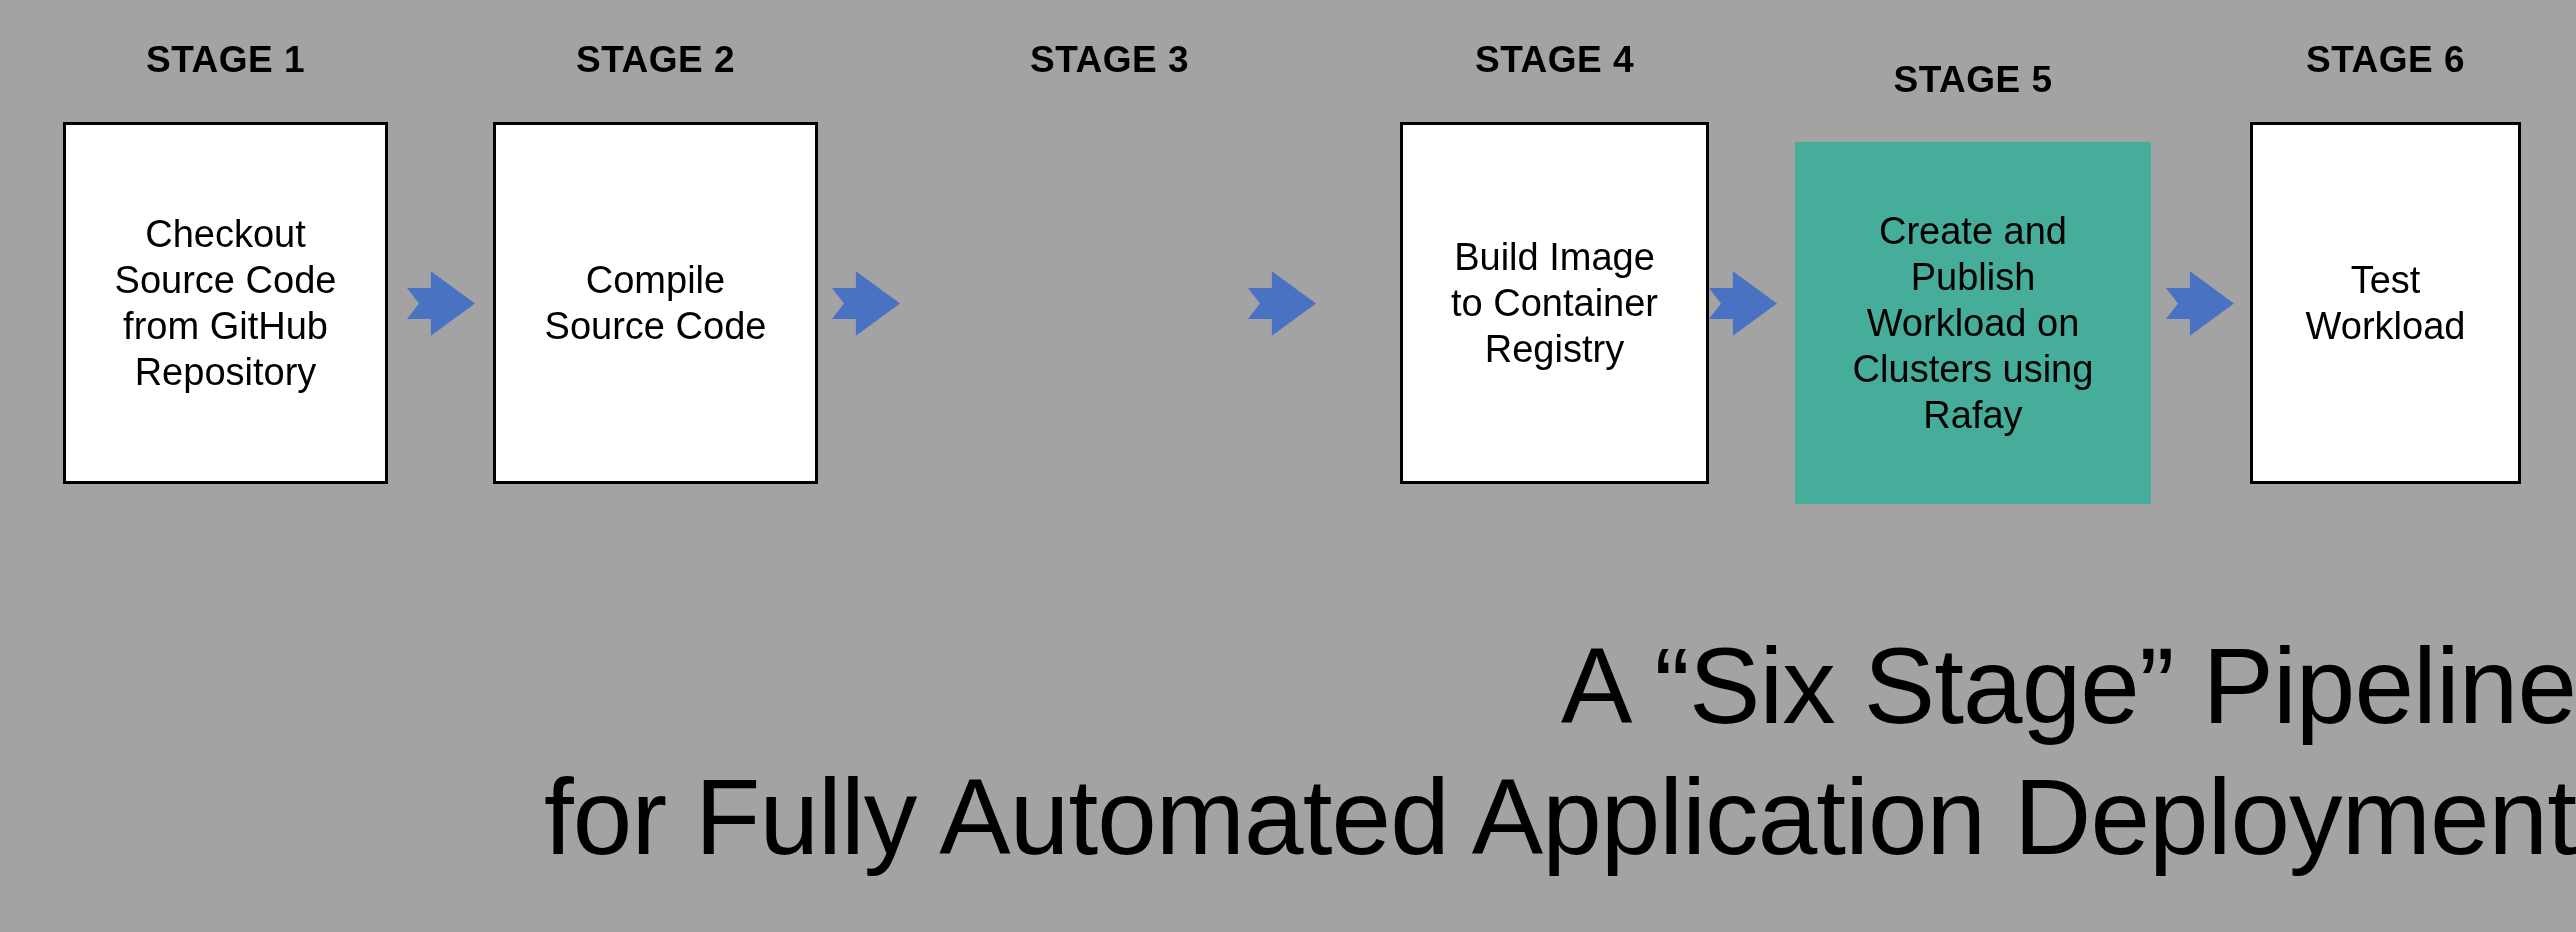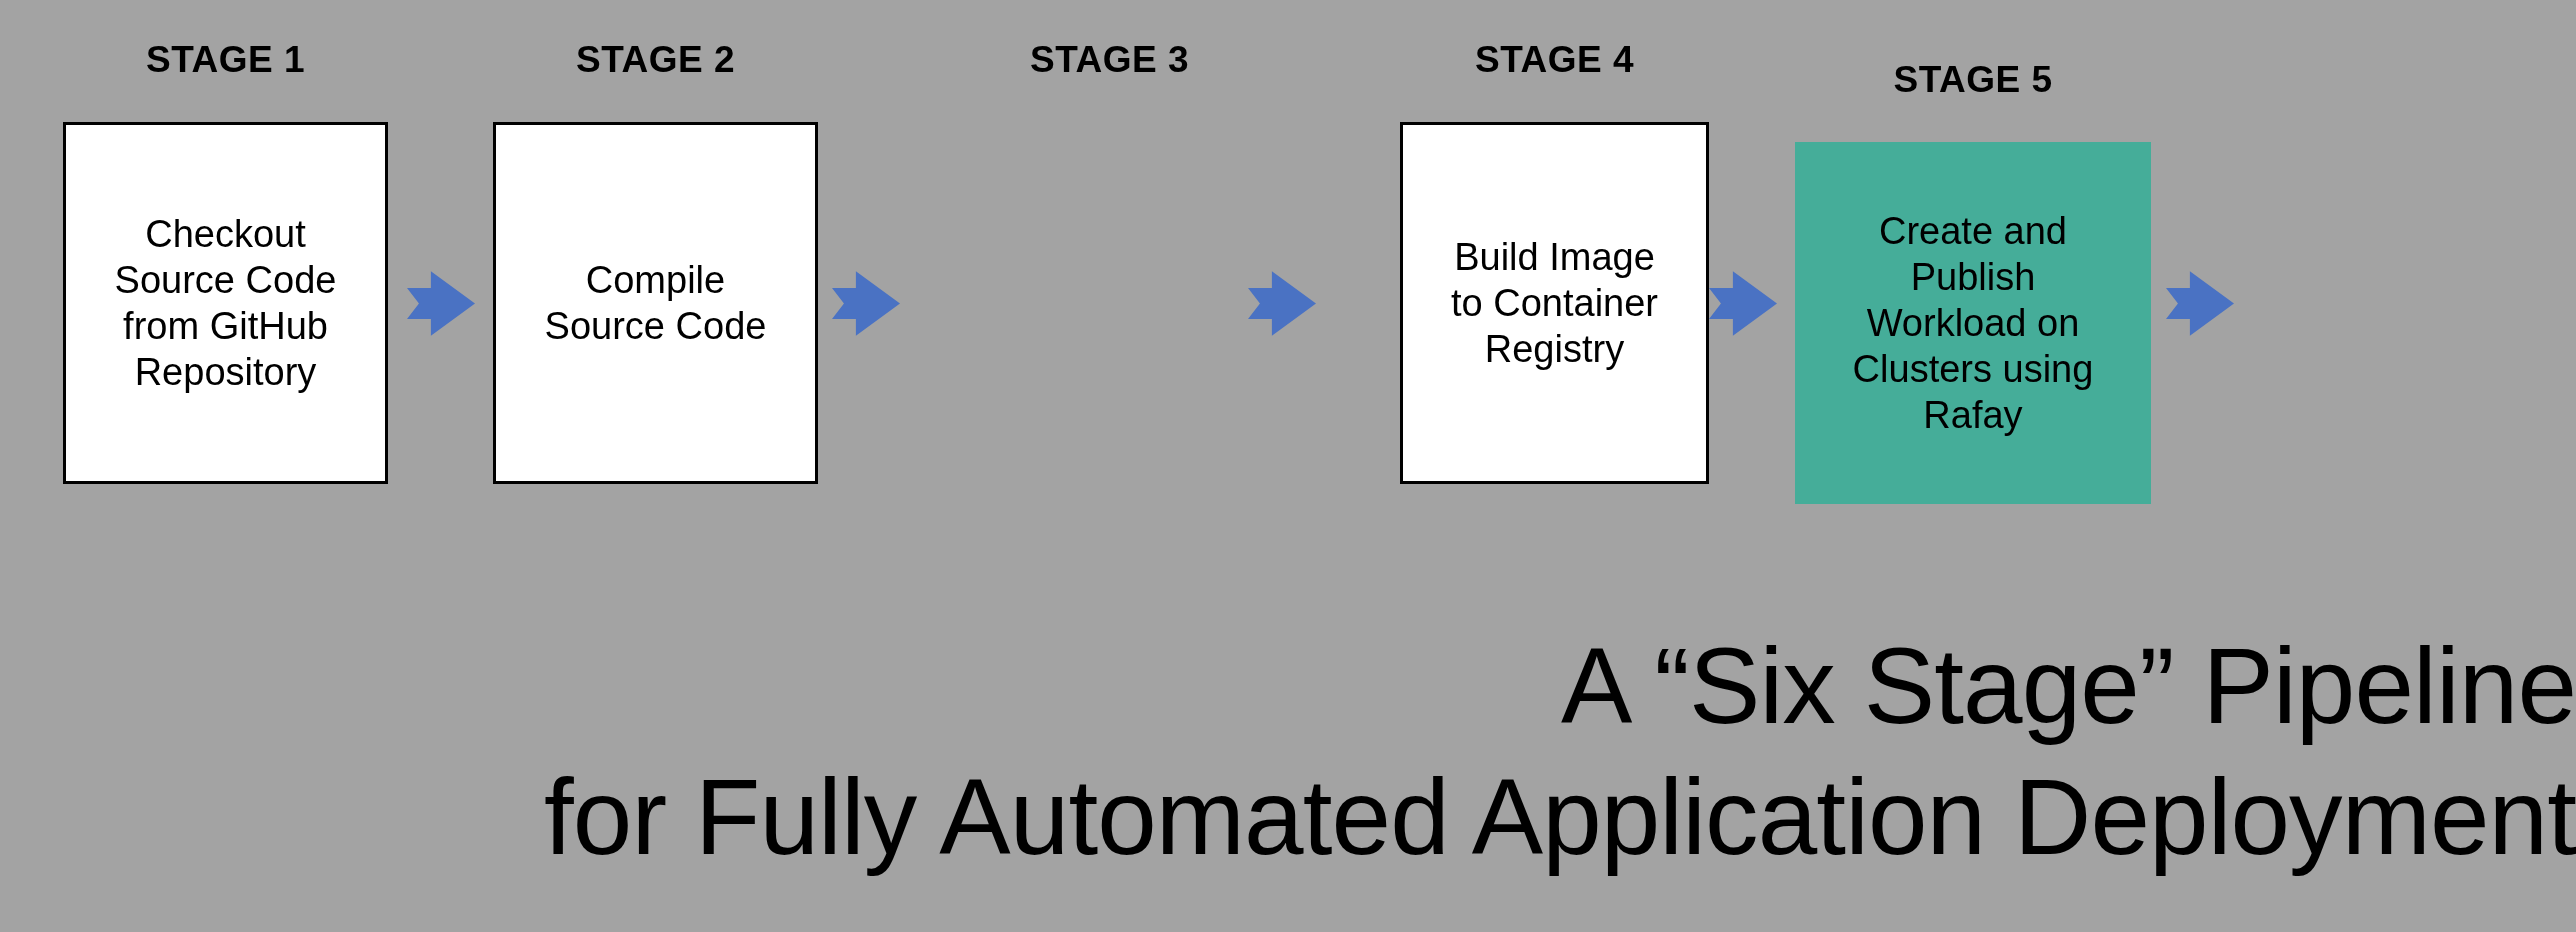--- a/index.html
+++ b/index.html
@@ -174,20 +174,27 @@
 Rafay</div>
       </div>
     </div>
 
     <div class="arrow" style="left:2166px;">
       <svg viewBox="0 0 74 70" xmlns="http://www.w3.org/2000/svg">
         <polygon points="0,18 26,18 26,0 74,35 26,70 26,52 0,52 13,35" fill="#4a72c3"></polygon>
       </svg>
     </div>
 
+    <div class="stage" style="left:2250px; width:271px;">
+      <div class="stage-label">STAGE 6</div>
+      <div class="stage-box">
+        <div class="stage-text">Test
+Workload</div>
+      </div>
+    </div>
 
   </div>
 
   <div class="caption">A “Six Stage” Pipeline
 for Fully Automated Application Deployment</div>
 
 </div>
 
 
 </body></html>

